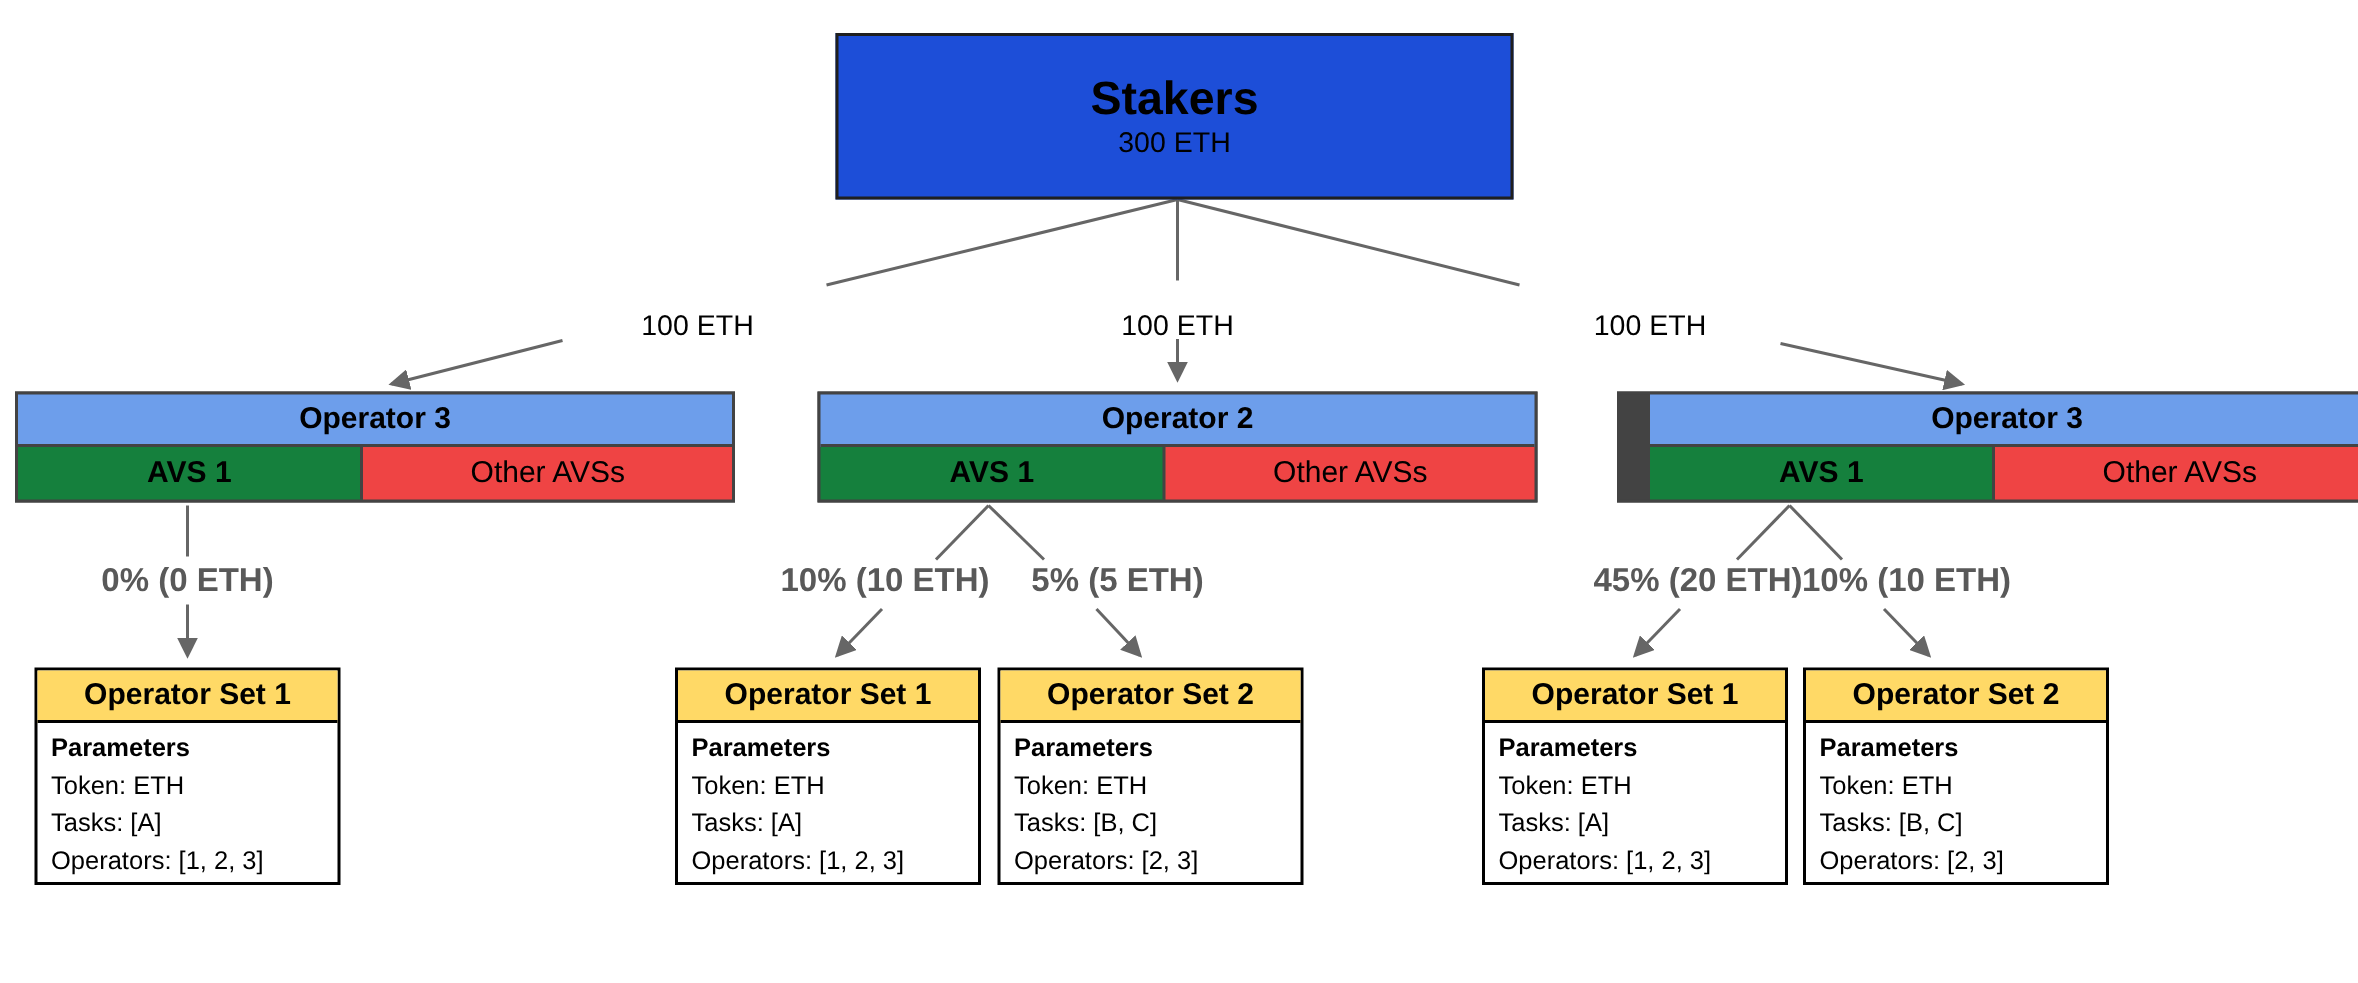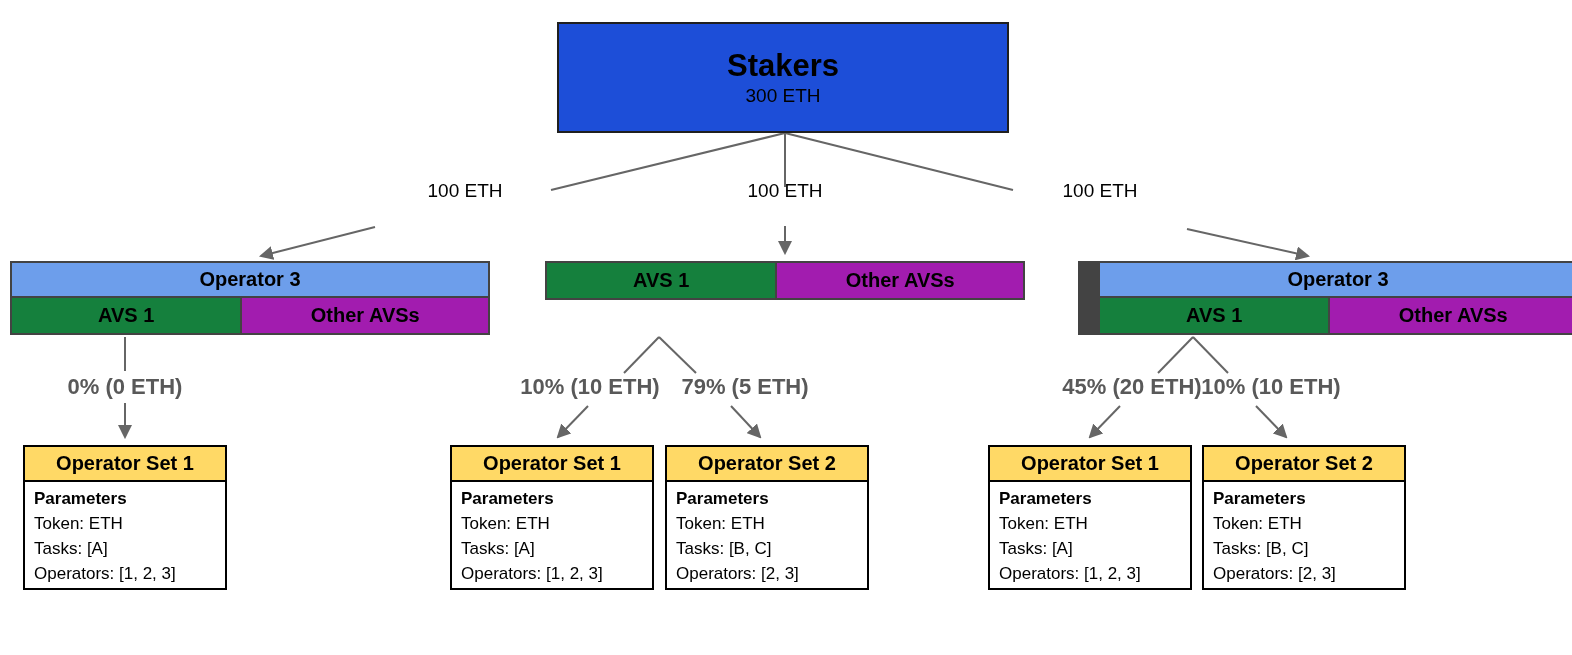--- a/index.html
+++ b/index.html
@@ -18,44 +18,44 @@
   .stakers-box {
     position: absolute; left: 557px; top: 22px; width: 448px; height: 107px;
     background: #1d4ed8; border: 2px solid #1f1f1f;
     display: flex; flex-direction: column; align-items: center; justify-content: center;
   }
   .stakers-title { font-size: 31px; font-weight: bold; line-height: 36px; }
   .stakers-amount { font-size: 19px; line-height: 24px; }
 
   
   .eth-label {
-    position: absolute; top: 180px; transform: translateX(-50%);
+    position: absolute; top: 207px; transform: translateX(-50%);
     font-size: 19px; white-space: nowrap; color: #000;
   }
 
   
   .op-table {
     position: absolute; top: 261px; width: 476px;
     border: 2px solid #434343; background: #434343;
   }
   .op-header {
     height: 33px; background: #6d9eeb; border-bottom: 2px solid #434343;
     display: flex; align-items: center; justify-content: center;
     font-size: 20px; font-weight: bold;
   }
   .op-row { display: flex; height: 35px; }
   .avs-cell {
     width: 48%; background: #15803d; border-right: 2px solid #434343;
     display: flex; align-items: center; justify-content: center;
     font-size: 20px; font-weight: bold;
   }
   .other-cell {
-    flex: 1; background: #a21caf;
-    display: flex; align-items: center; justify-content: center;
-    font-size: 20px; font-weight: bold;
+    flex: 1; background: #ef4444;
+    display: flex; align-items: center; justify-content: center;
+    font-size: 20px; font-weight: normal;
   }
 
   
   .alloc-label {
     position: absolute; top: 374px; transform: translateX(-50%);
     font-size: 22px; font-weight: bold; color: #595959; white-space: nowrap;
   }
 
   
   .set-card {
@@ -117,37 +117,38 @@
 
   <div class="op-table" style="left:10px;">
     <div class="op-header">Operator 3</div>
     <div class="op-row">
       <div class="avs-cell">AVS 1</div>
       <div class="other-cell">Other AVSs</div>
     </div>
   </div>
 
   <div class="op-table" style="left:545px;">
+    <div class="op-header">Operator 2</div>
     <div class="op-row">
       <div class="avs-cell">AVS 1</div>
       <div class="other-cell">Other AVSs</div>
     </div>
   </div>
 
   <div class="op-table" style="left:1078px;padding-left:20px;">
     <div class="op-header">Operator 3</div>
     <div class="op-row">
       <div class="avs-cell">AVS 1</div>
       <div class="other-cell">Other AVSs</div>
     </div>
   </div>
 
   <div class="alloc-label" style="left:125px;">0% (0 ETH)</div>
   <div class="alloc-label" style="left:590px;">10% (10 ETH)</div>
-  <div class="alloc-label" style="left:745px;">79% (5 ETH)</div>
+  <div class="alloc-label" style="left:745px;">5% (5 ETH)</div>
   <div class="alloc-label" style="left:1132px;">45% (20 ETH)</div>
   <div class="alloc-label" style="left:1271px;">10% (10 ETH)</div>
 
   <div class="set-card" style="left:23px;">
     <div class="set-header">Operator Set 1</div>
     <div class="set-body">
       <div class="params">Parameters</div>
       <div>Token: ETH</div>
       <div>Tasks: [A]</div>
       <div>Operators: [1, 2, 3]</div>

